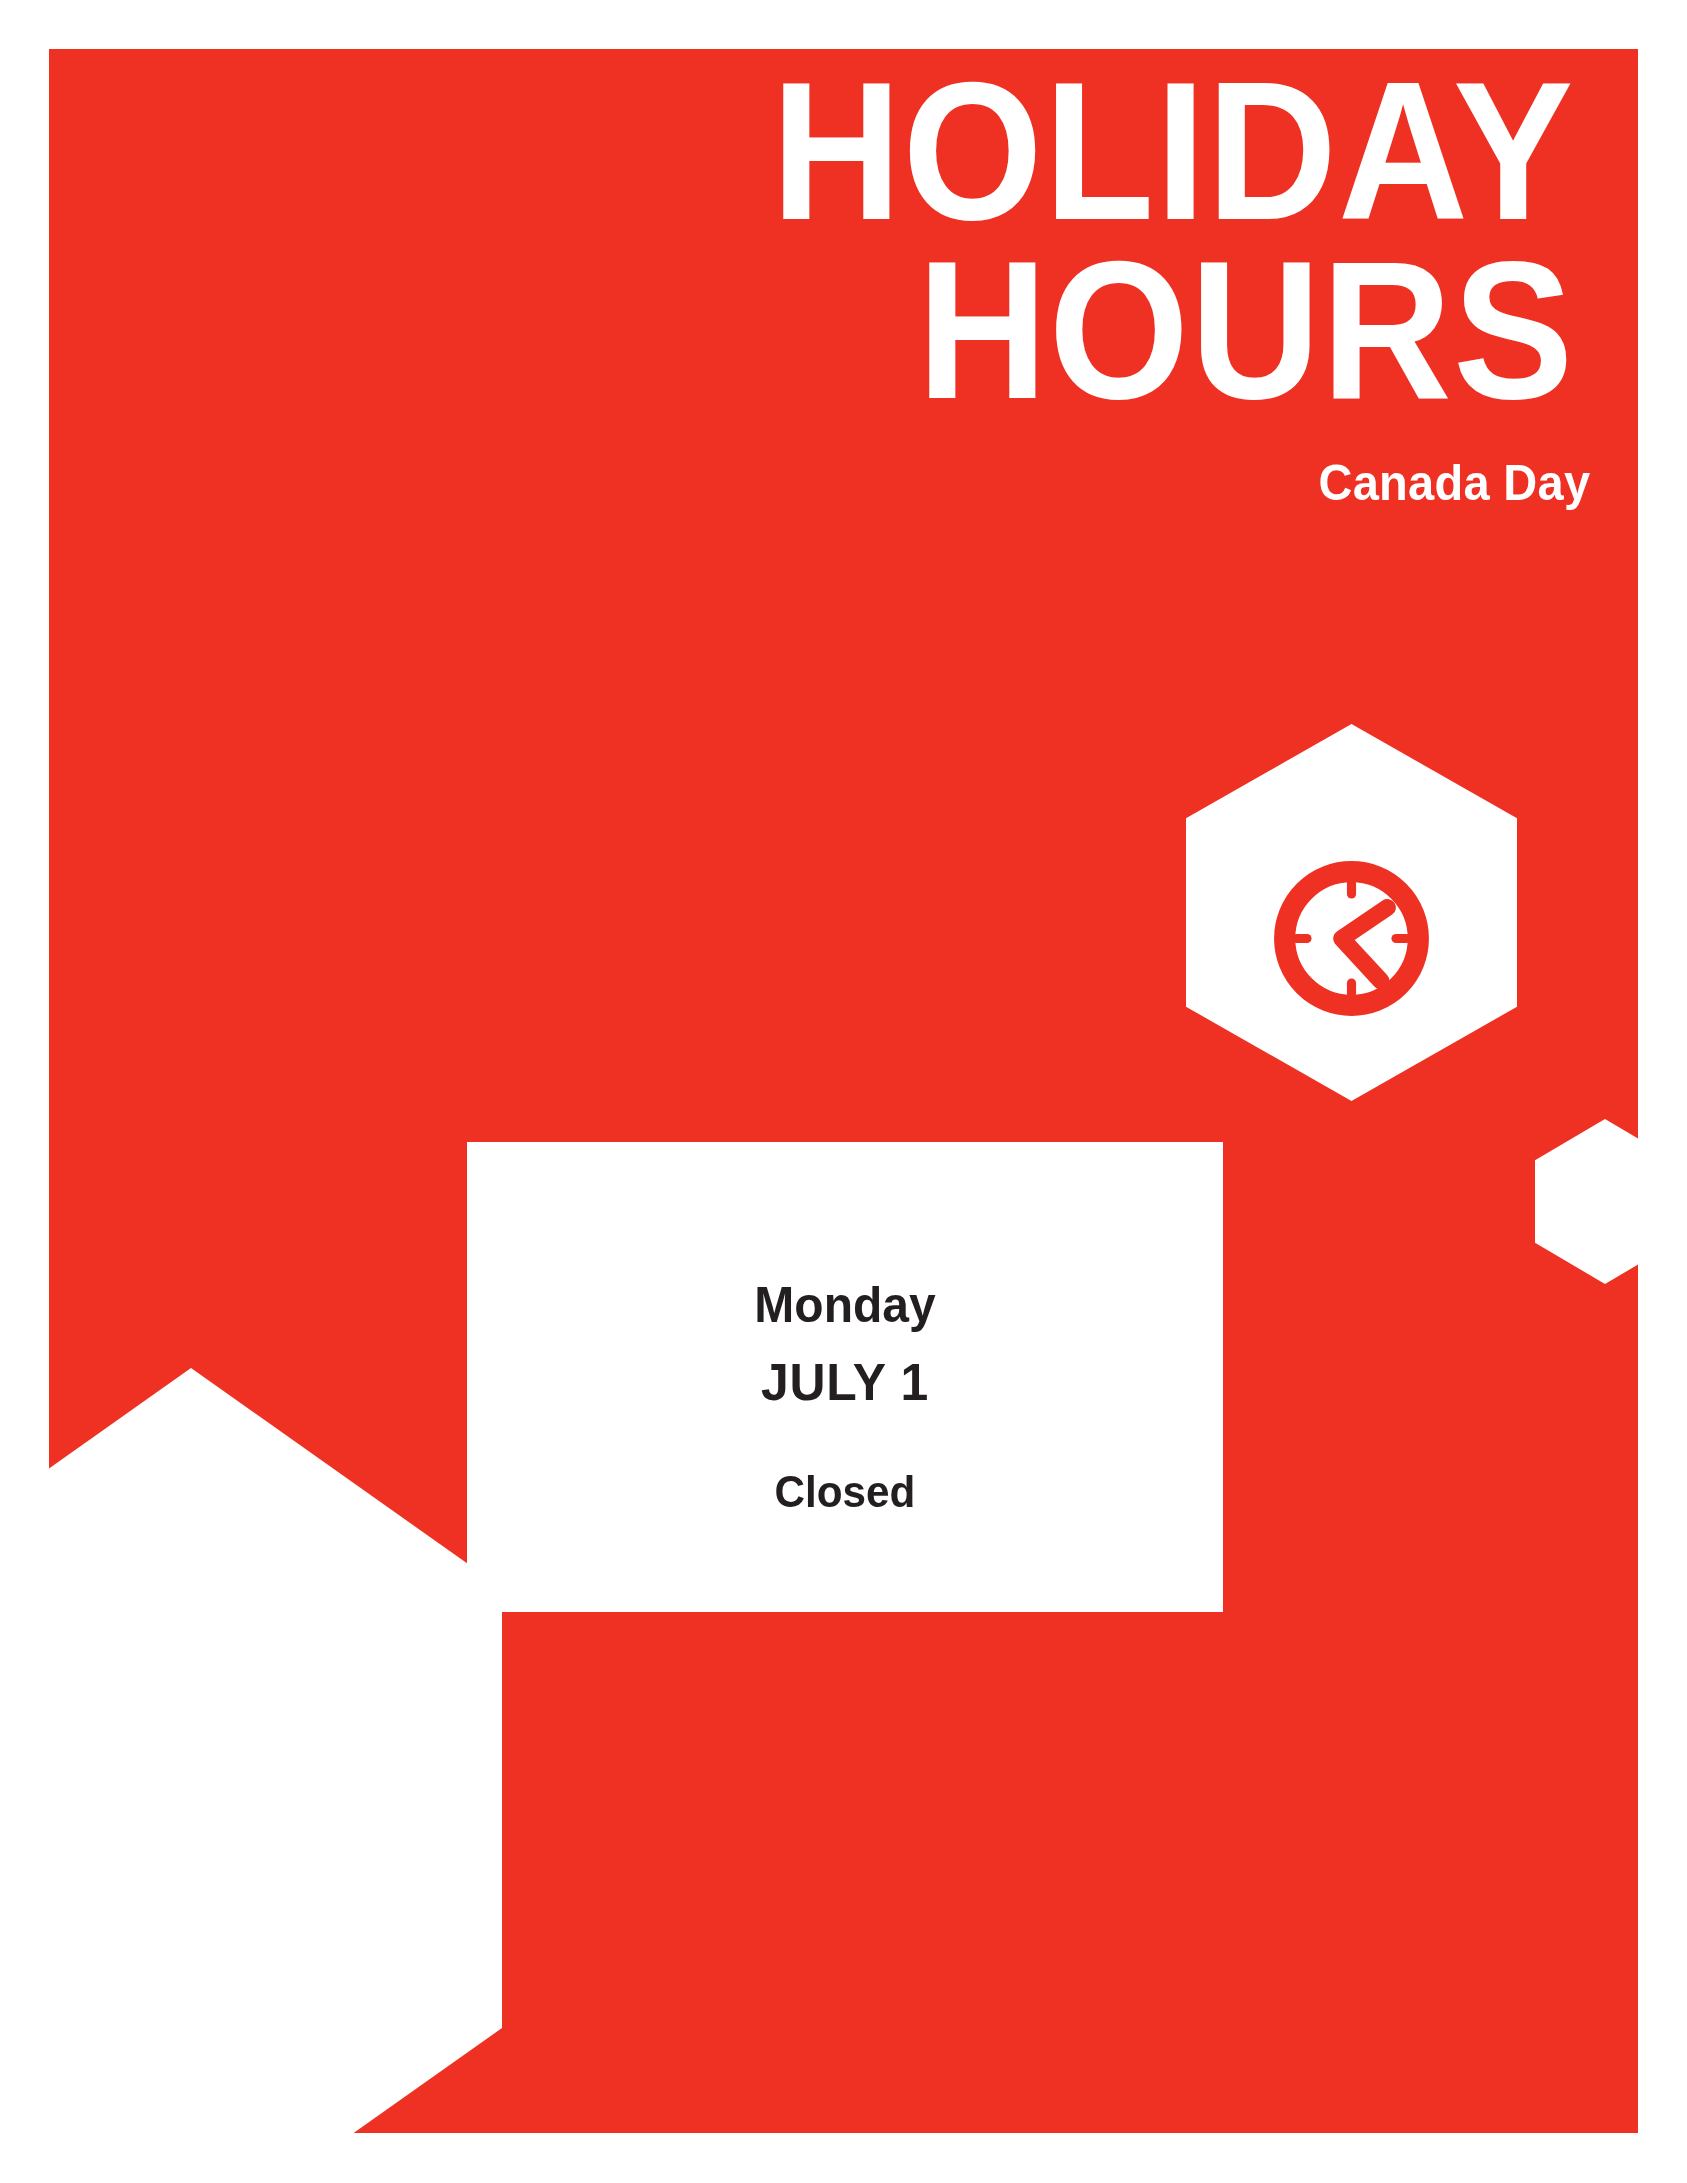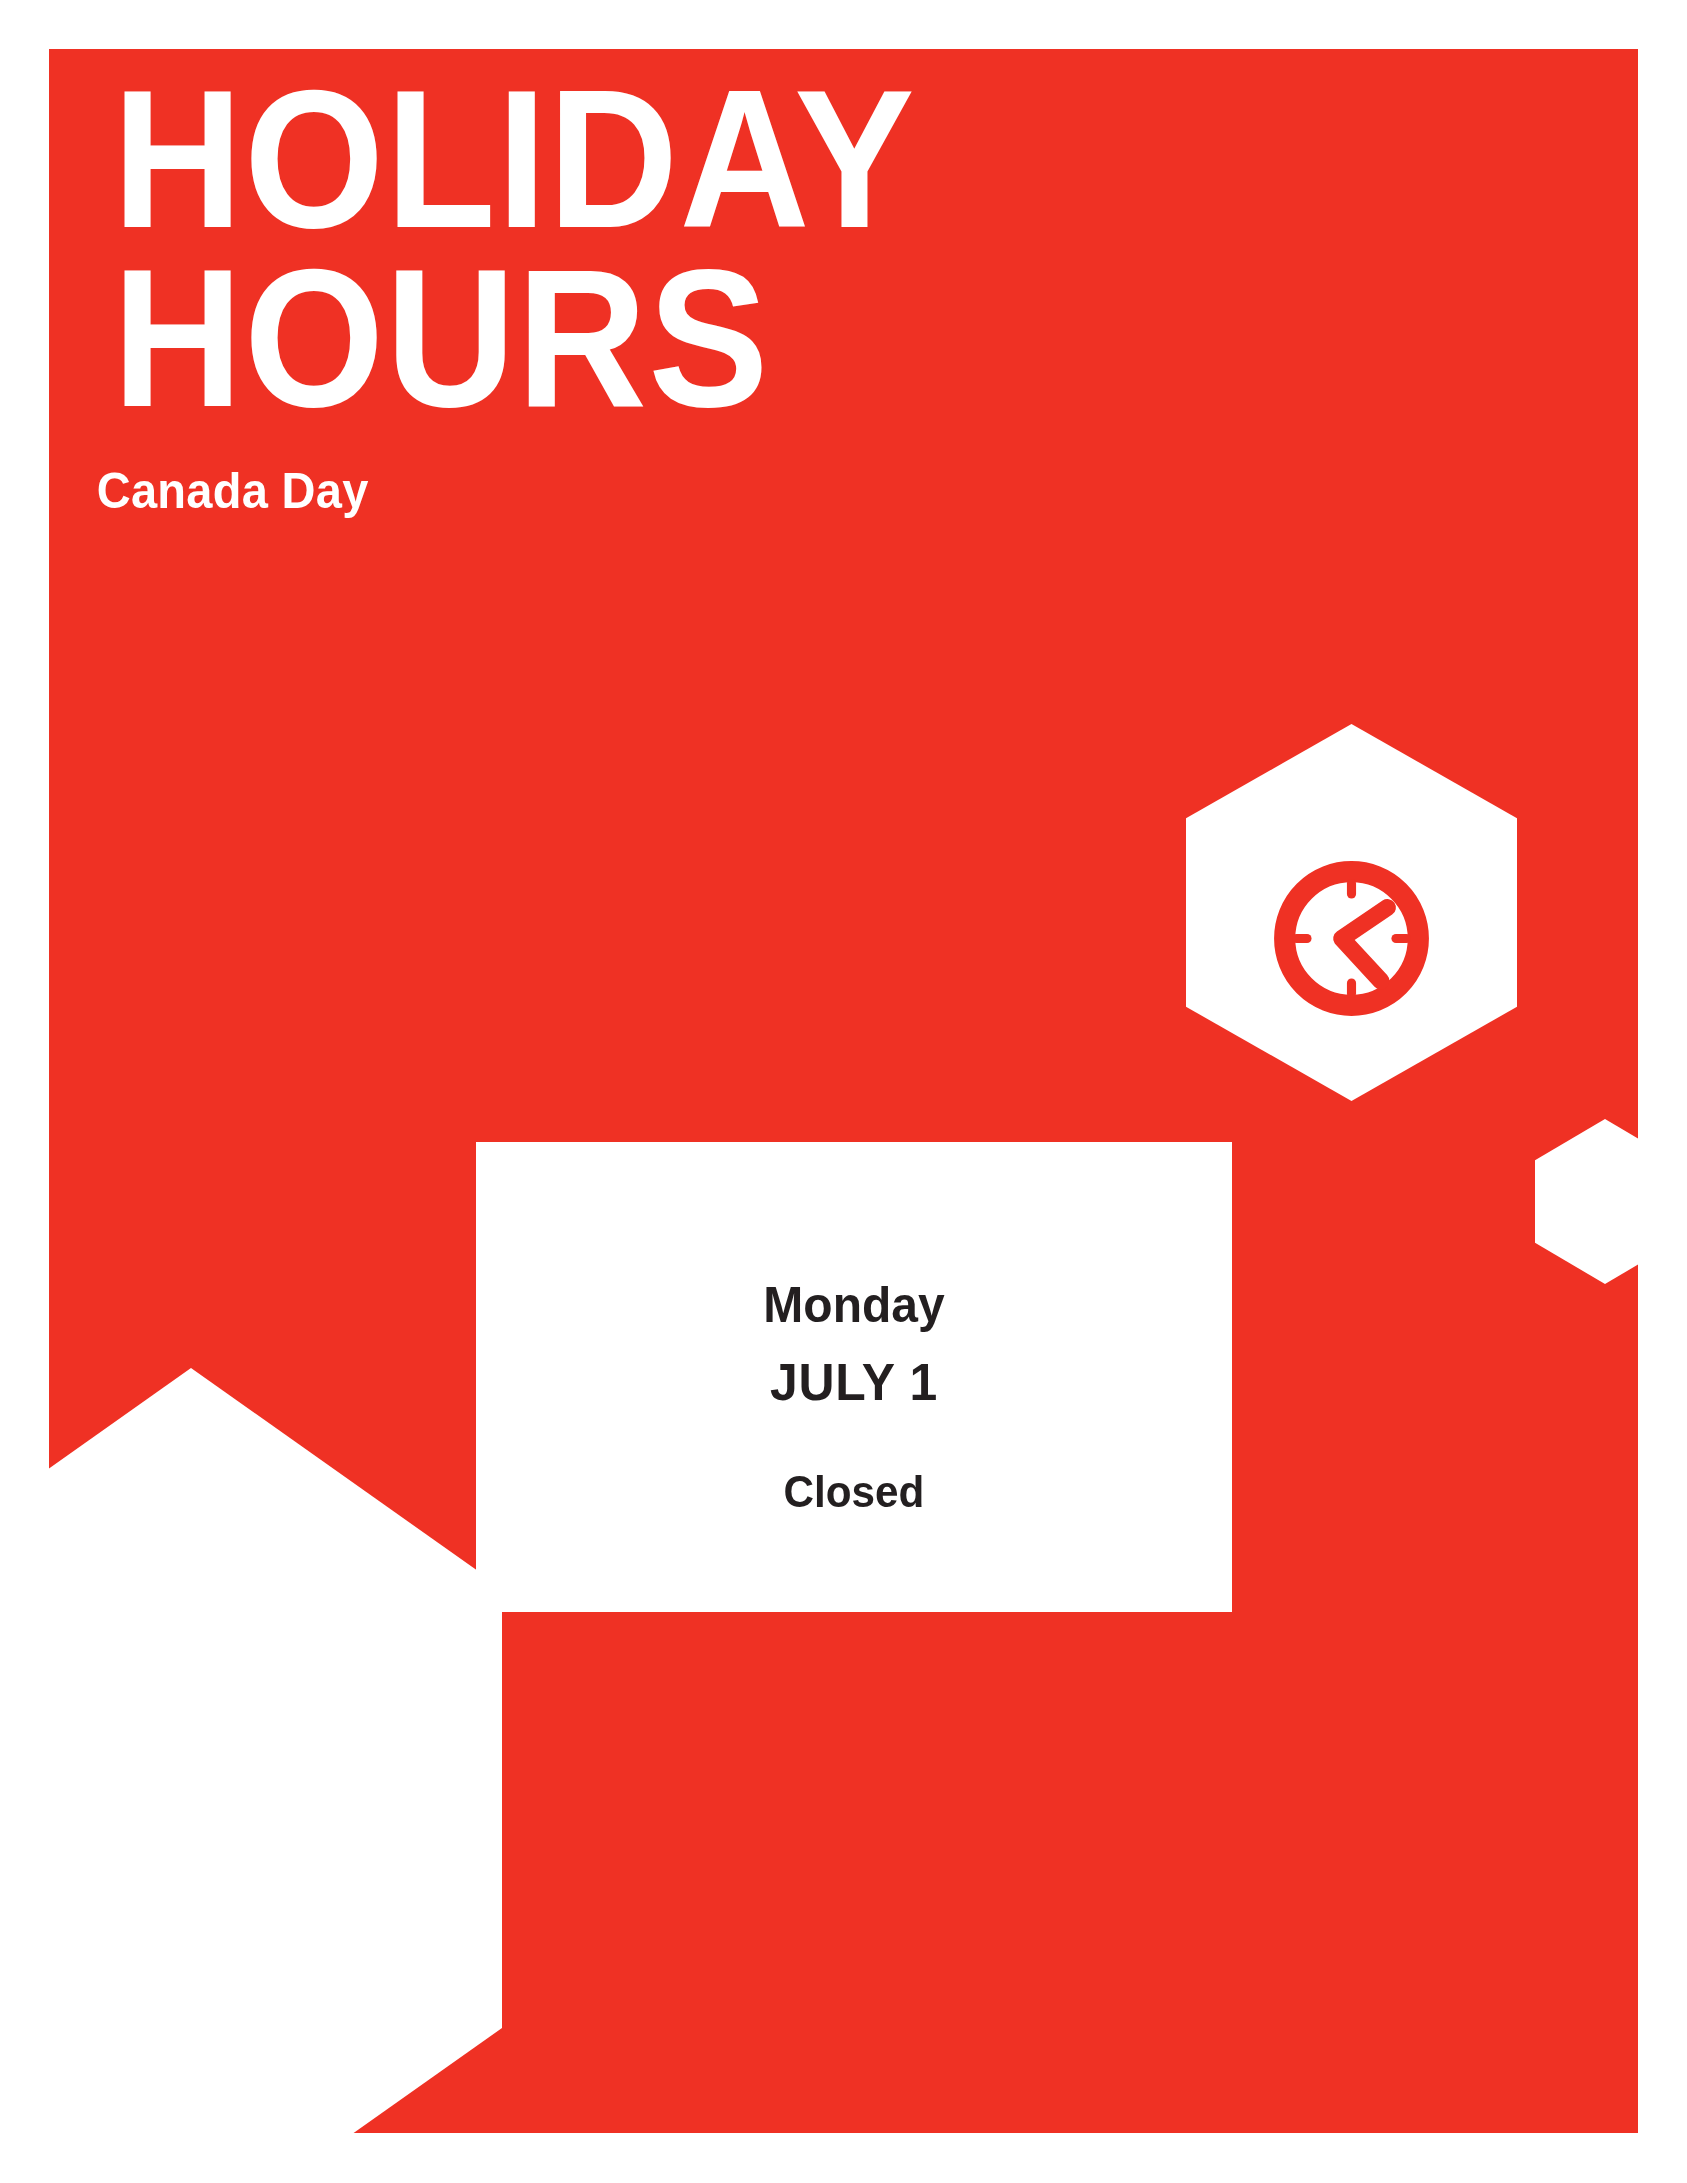--- a/index.html
+++ b/index.html
@@ -25,22 +25,22 @@
     background: #EF3124;
     overflow: hidden;
   }
 
   
   #heading-block {
     position: absolute;
     left: 0;
     top: 0;
     width: 1589px;
-    text-align: left;
-    padding-top: 24px;
+    text-align: right;
+    padding-top: 16px;
   }
   .title-line {
     display: block;
     color: #ffffff;
     font-family: "Liberation Sans Narrow", "Liberation Sans", sans-serif;
     font-weight: 700;
     font-size: 196px;
     line-height: 0.82;
     letter-spacing: 1.3px;
     transform: scaleX(0.92);
@@ -105,21 +105,21 @@
     left: 1221px;          
     top: 808px;           
     width: 163px;
     height: 163px;
   }
   #clock-icon svg { display: block; width: 100%; height: 100%; }
 
   
   #info-card {
     position: absolute;
-    left: 427px;           
+    left: 418px;           
     top: 1093px;           
     width: 756px;
     height: 470px;
     background: #FFFFFF;
     box-sizing: border-box;
     text-align: center;
   }
   #info-card-inner {
     position: absolute;
     left: 0;

